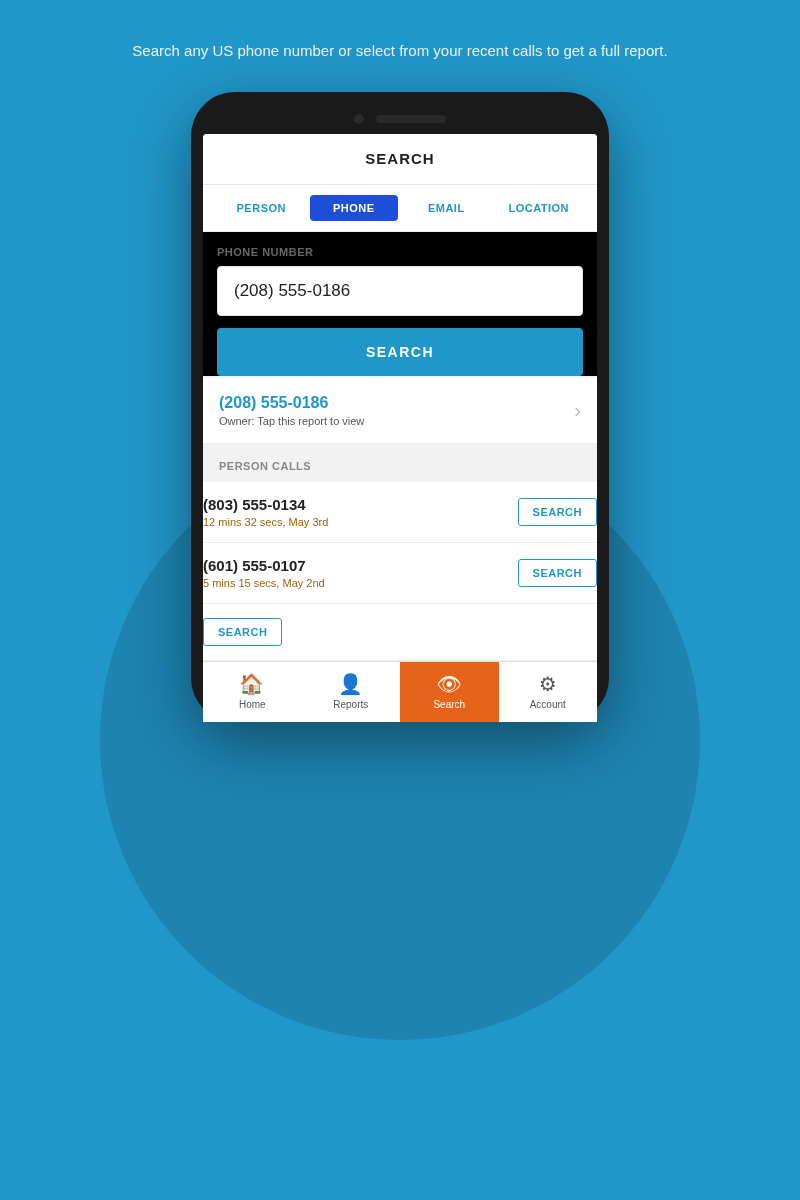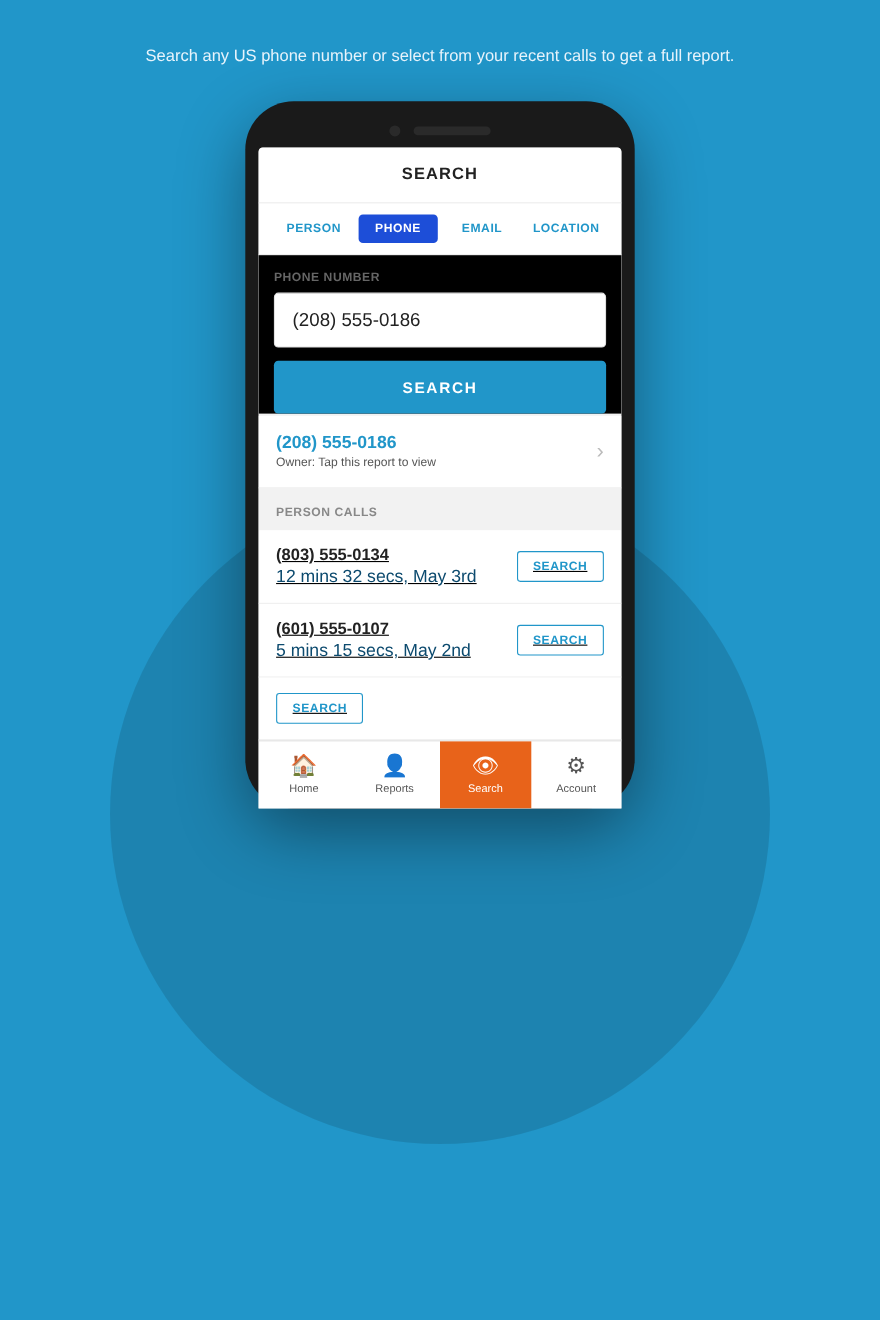--- a/index.html
+++ b/index.html
@@ -47,21 +47,21 @@
 
     
     .phone-wrapper {
       display: flex;
       justify-content: center;
       position: relative;
       z-index: 10;
       margin-top: 10px;
     }
     .phone-device {
-      width: 354px;
+      width: 418px;
       background: #1a1a1a;
       border-radius: 44px;
       padding: 16px 12px 0 12px;
       box-shadow: 0 20px 60px rgba(0,0,0,0.4);
       position: relative;
     }
     .phone-top-bar {
       display: flex;
       justify-content: center;
       align-items: center;
@@ -193,36 +193,35 @@
       padding: 12px 16px 8px;
     }
     .recent-calls-label {
       font-size: 11px;
       font-weight: 700;
       color: #888;
       letter-spacing: 0.5px;
     }
     .call-item {
       background: #ffffff;
-      padding: 14px 16px;
+      padding: 14px 0;
       display: flex;
       align-items: center;
       justify-content: space-between;
       border-bottom: 1px solid #eee;
-      text-decoration: underline;
     }
     .call-number {
       font-size: 15px;
       font-weight: 700;
       color: #222;
       margin-bottom: 3px;
     }
     .call-meta {
-      font-size: 16px;
-      color: #0c4a6e;
+      font-size: 11px;
+      color: #a16207;
     }
     .call-search-btn {
       border: 1.5px solid #2196c9;
       color: #2196c9;
       background: transparent;
       padding: 7px 14px;
       font-size: 11px;
       font-weight: 700;
       letter-spacing: 0.5px;
       border-radius: 3px;

